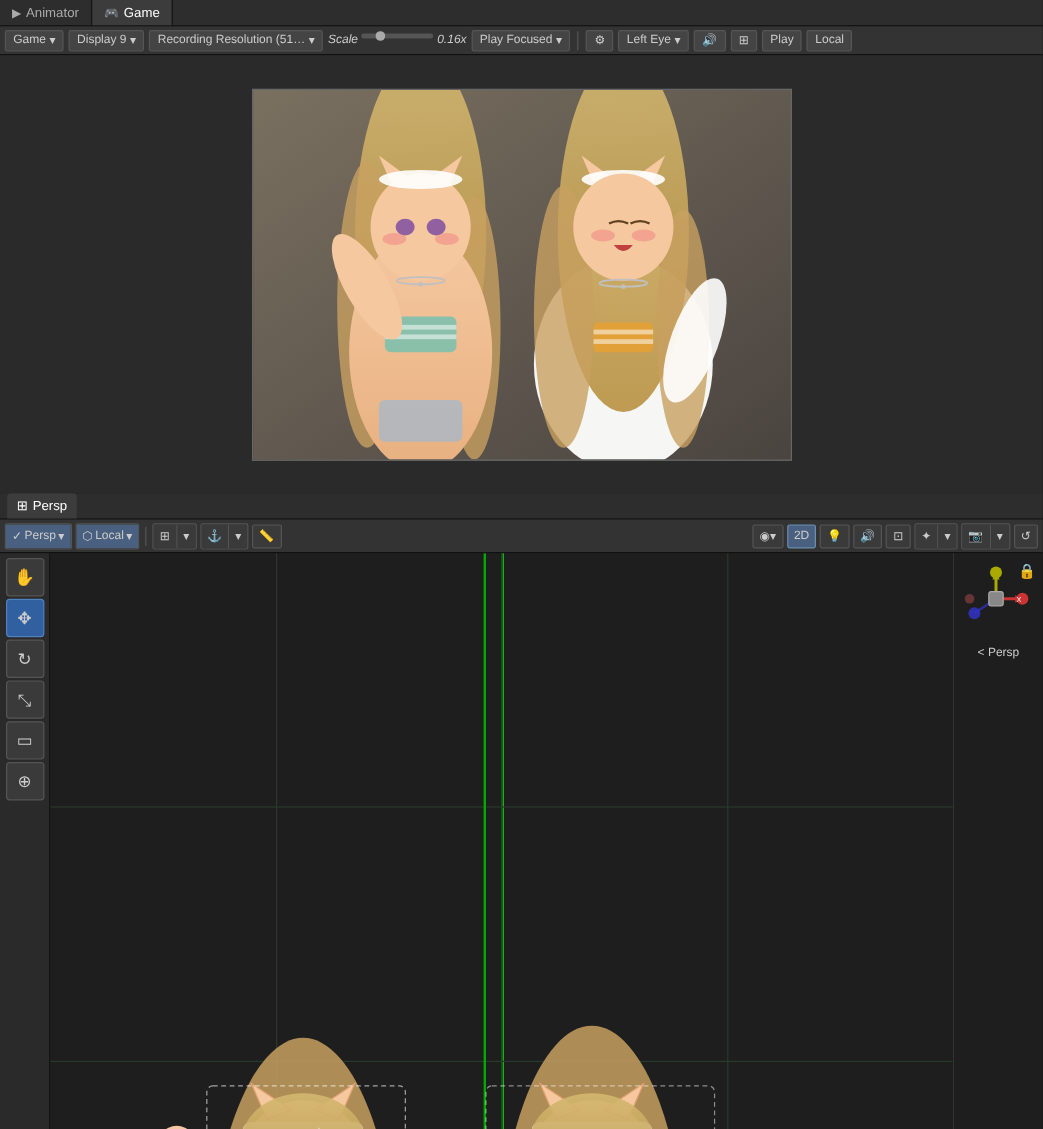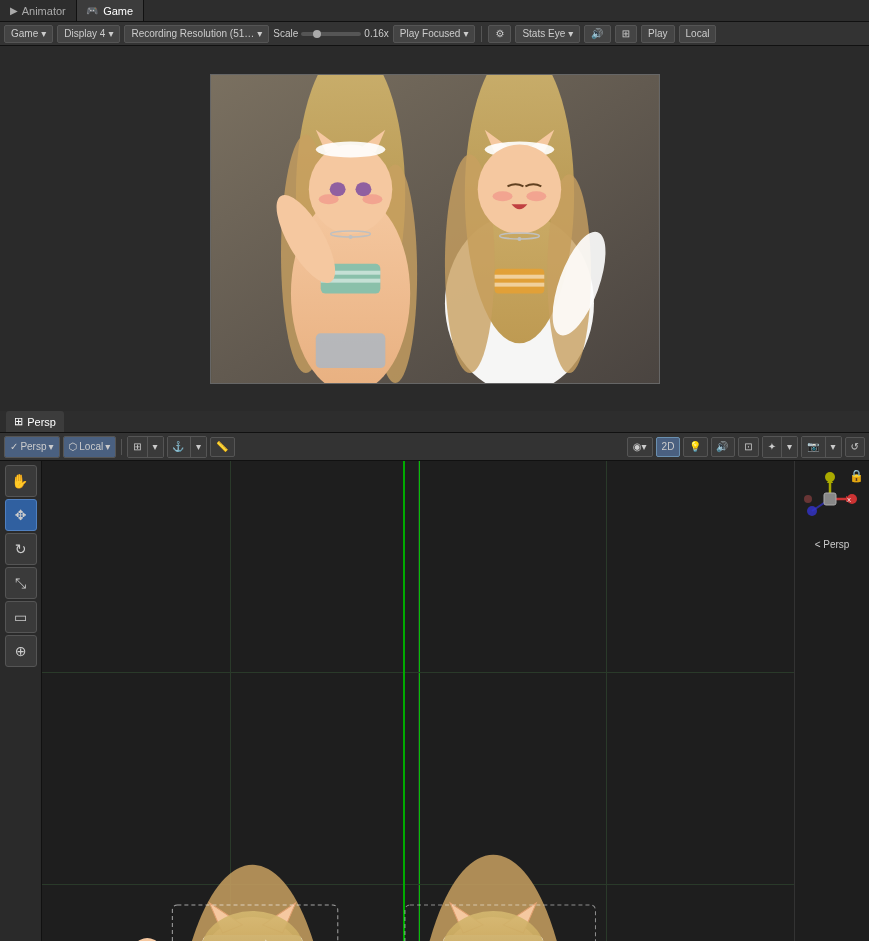--- a/index.html
+++ b/index.html
@@ -79,24 +79,25 @@
       height: 18px;
       padding: 0 6px;
       border-radius: 2px;
       font-size: 10px;
       color: #ccc;
       cursor: pointer;
       gap: 3px;
     }
     .scale-slider {
       display: flex;
-      align-items: center;
+      align-items: flex-start;
       gap: 3px;
       font-size: 10px;
       color: #ccc;
+      font-style: italic;
     }
     .slider-track {
       width: 60px;
       height: 4px;
       background: #555;
       border-radius: 2px;
       position: relative;
     }
     .slider-thumb {
       width: 8px;
@@ -329,42 +330,42 @@
     <span>Game</span>
   </div>
 </div>
 
 <div class="game-toolbar">
   <div class="toolbar-btn">
     <span>Game</span>
     <span>▾</span>
   </div>
   <div class="toolbar-btn">
-    <span>Display 4</span>
+    <span>Display 9</span>
     <span>▾</span>
   </div>
   <div class="toolbar-btn">
     <span>Recording Resolution (51…</span>
     <span>▾</span>
   </div>
   <div class="scale-slider">
     <span>Scale</span>
     <div class="slider-track">
       <div class="slider-thumb"></div>
     </div>
     <span>0.16x</span>
   </div>
   <div class="play-focused-btn">
     <span>Play Focused</span>
     <span>▾</span>
   </div>
   <div class="toolbar-separator"></div>
   <div class="toolbar-btn">⚙</div>
   <div class="toolbar-btn">
-    <span>Stats Eye</span>
+    <span>Left Eye</span>
     <span>▾</span>
   </div>
   <div class="toolbar-btn">🔊</div>
   <div class="toolbar-btn">⊞</div>
   <div class="toolbar-btn">
     <span>Play</span>
   </div>
   <div class="toolbar-btn">
     <span>Local</span>
   </div>

